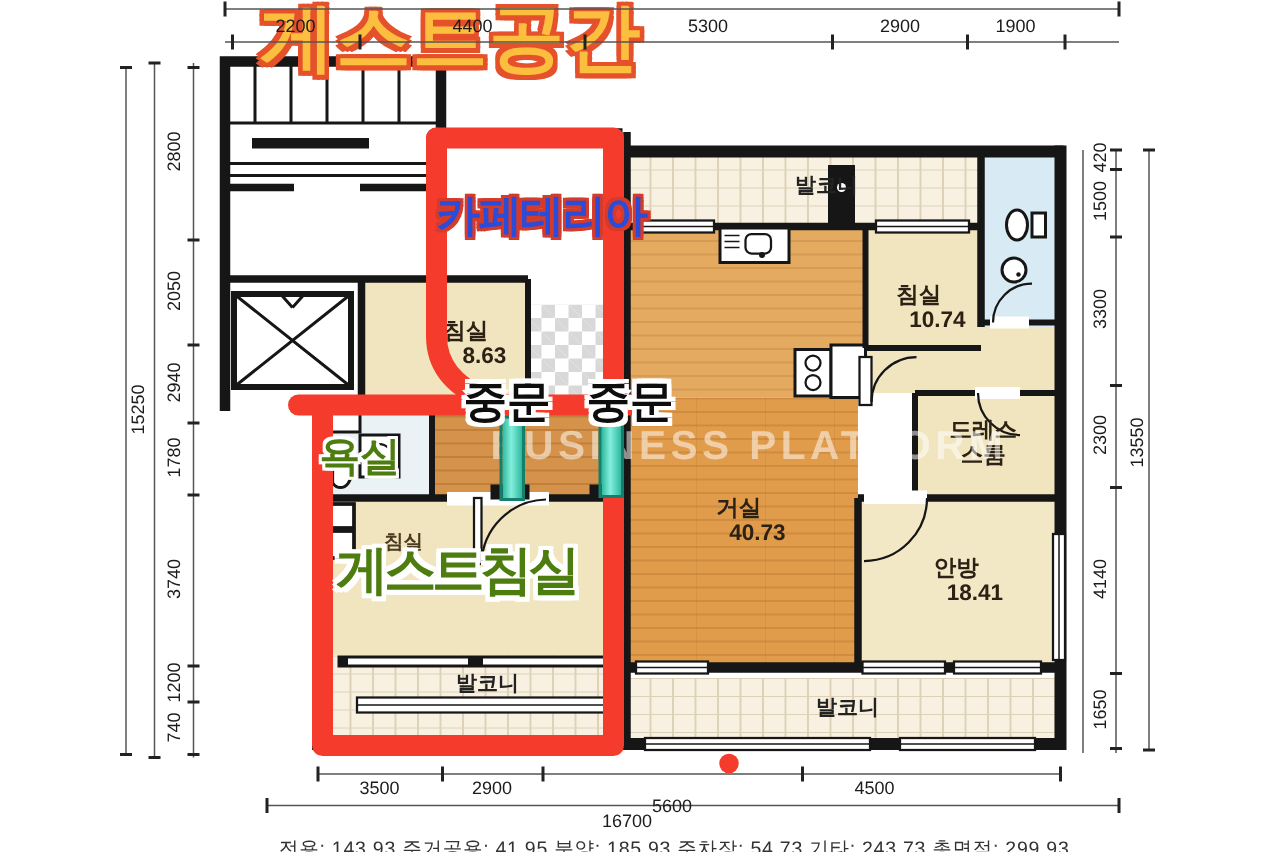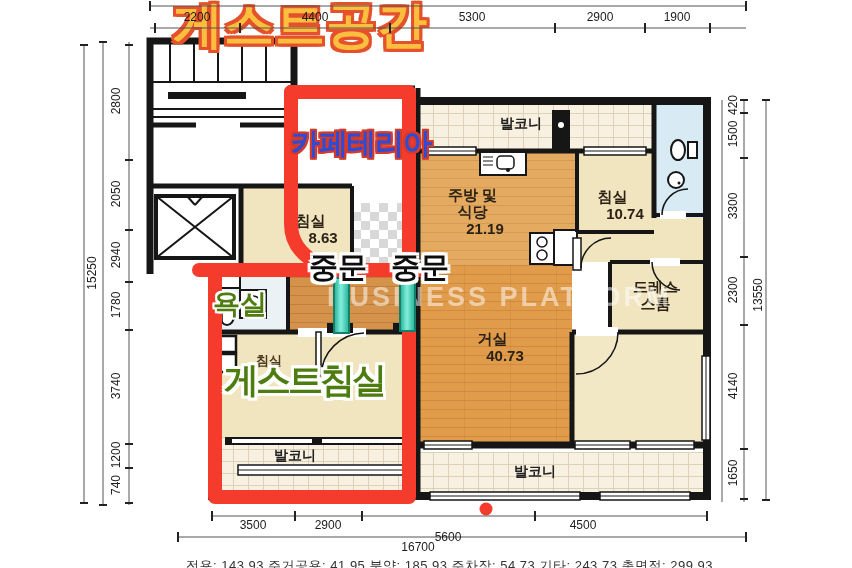--- a/index.html
+++ b/index.html
@@ -26,21 +26,21 @@
   .bath{background:#d8ebf4;}
   .bath2{background:#eaf2f6;}
   .checker{background-color:#fff;
     background-image:linear-gradient(45deg,#d8d8d8 25%,transparent 25%,transparent 75%,#d8d8d8 75%),
                      linear-gradient(45deg,#d8d8d8 25%,transparent 25%,transparent 75%,#d8d8d8 75%);
     background-size:18px 18px;background-position:0 0,9px 9px;}
   .white{background:#fff;}
   
   .room-label{text-align:center;color:#2b2114;font-weight:bold;font-size:15px;line-height:17px;}
   .room-label .num{font-weight:bold;margin-left:25px;}
-  .balc-label{text-align:left;color:#222;font-weight:bold;font-size:14px;}
+  .balc-label{text-align:right;color:#222;font-weight:bold;font-size:14px;}
   .dim{font-size:12px;color:#1c1c1c;text-align:center;}
   .v{transform:rotate(-90deg);}
   
   .t-title{font-size:50px;font-weight:800;letter-spacing:1px;color:#fcbe3e;white-space:nowrap;
     text-shadow:-3px -3px 0 #e4512b,3px -3px 0 #e4512b,-3px 3px 0 #e4512b,3px 3px 0 #e4512b,
                 0 -3px 0 #e4512b,0 3px 0 #e4512b,-3px 0 0 #e4512b,3px 0 0 #e4512b;}
   .t-blue-red{font-size:29px;font-weight:800;letter-spacing:-1px;color:#2b4cd8;white-space:nowrap;
     text-shadow:-2px -2px 0 #d43b2b,2px -2px 0 #d43b2b,-2px 2px 0 #d43b2b,2px 2px 0 #d43b2b,
                 0 -2px 0 #d43b2b,0 2px 0 #d43b2b,-2px 0 0 #d43b2b,2px 0 0 #d43b2b;}
   .t-blue-white{color:#4d7c0f;font-weight:800;white-space:nowrap;
@@ -177,36 +177,35 @@
       <rect x="322" y="439" width="80" height="4" fill="#fff" stroke="none"></rect>
       <rect x="238" y="465" width="165" height="10" fill="#fff" stroke-width="1.5"></rect>
       <path d="M238,470 H403" stroke-width="1"></path>
 
       <rect x="327" y="323" width="26" height="10" fill="#161616" stroke="none"></rect>
       <rect x="393" y="323" width="26" height="10" fill="#161616" stroke="none"></rect>
     </g>
   </svg>
 
   <div class="abs balc-label" style="left:500px;top:115px;width:72px"><span>발코니</span></div>
-  <div class="abs room-label" style="left:430px;top:186px;width:85px">
-    <div>주방 및</div>
-      <div>식당</div>
-    <div class="num">21.19</div>
-  </div>
   <div class="abs room-label" style="left:575px;top:188px;width:75px">
     <div>침실</div>
       <div class="num">10.74</div>
   </div>
   <div class="abs room-label" style="left:618px;top:278px;width:75px">
     <div>드레스</div>
       <div>스룸</div>
   </div>
   <div class="abs room-label" style="left:455px;top:330px;width:75px">
     <div>거실</div>
       <div class="num">40.73</div>
+  </div>
+  <div class="abs room-label" style="left:600px;top:370px;width:75px">
+    <div>안방</div>
+      <div class="num">18.41</div>
   </div>
   <div class="abs room-label" style="left:273px;top:212px;width:75px">
     <div>침실</div>
       <div class="num">8.63</div>
   </div>
   <div class="abs small-orig" style="left:256px;top:352px"><span>침실</span></div>
   <div class="abs balc-label" style="left:514px;top:463px;width:72px"><span>발코니</span></div>
   <div class="abs balc-label" style="left:274px;top:447px;width:72px"><span>발코니</span></div>
 
   <div class="abs watermark" style="left:327px;top:282px"><span>BUSINESS PLATFORM</span></div>

